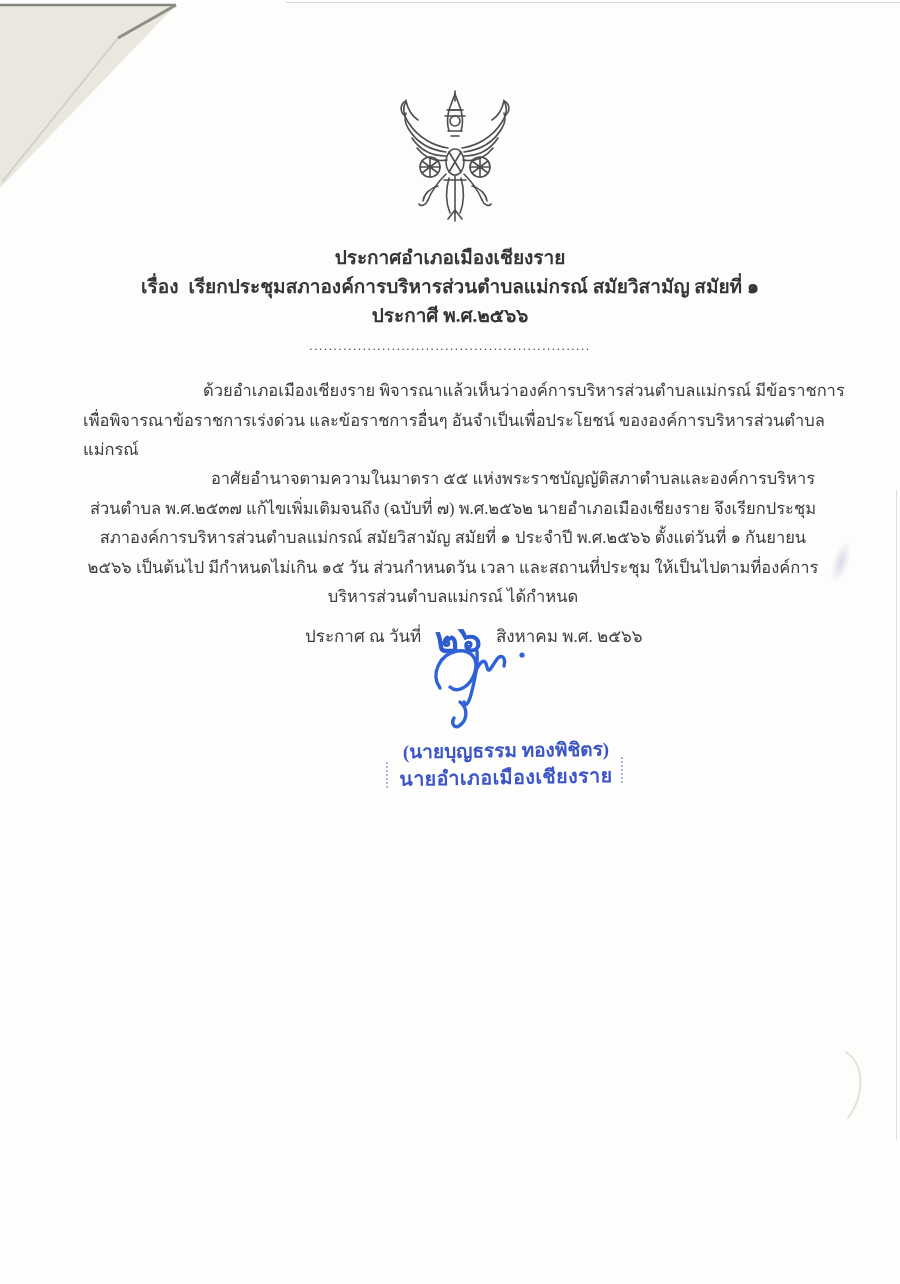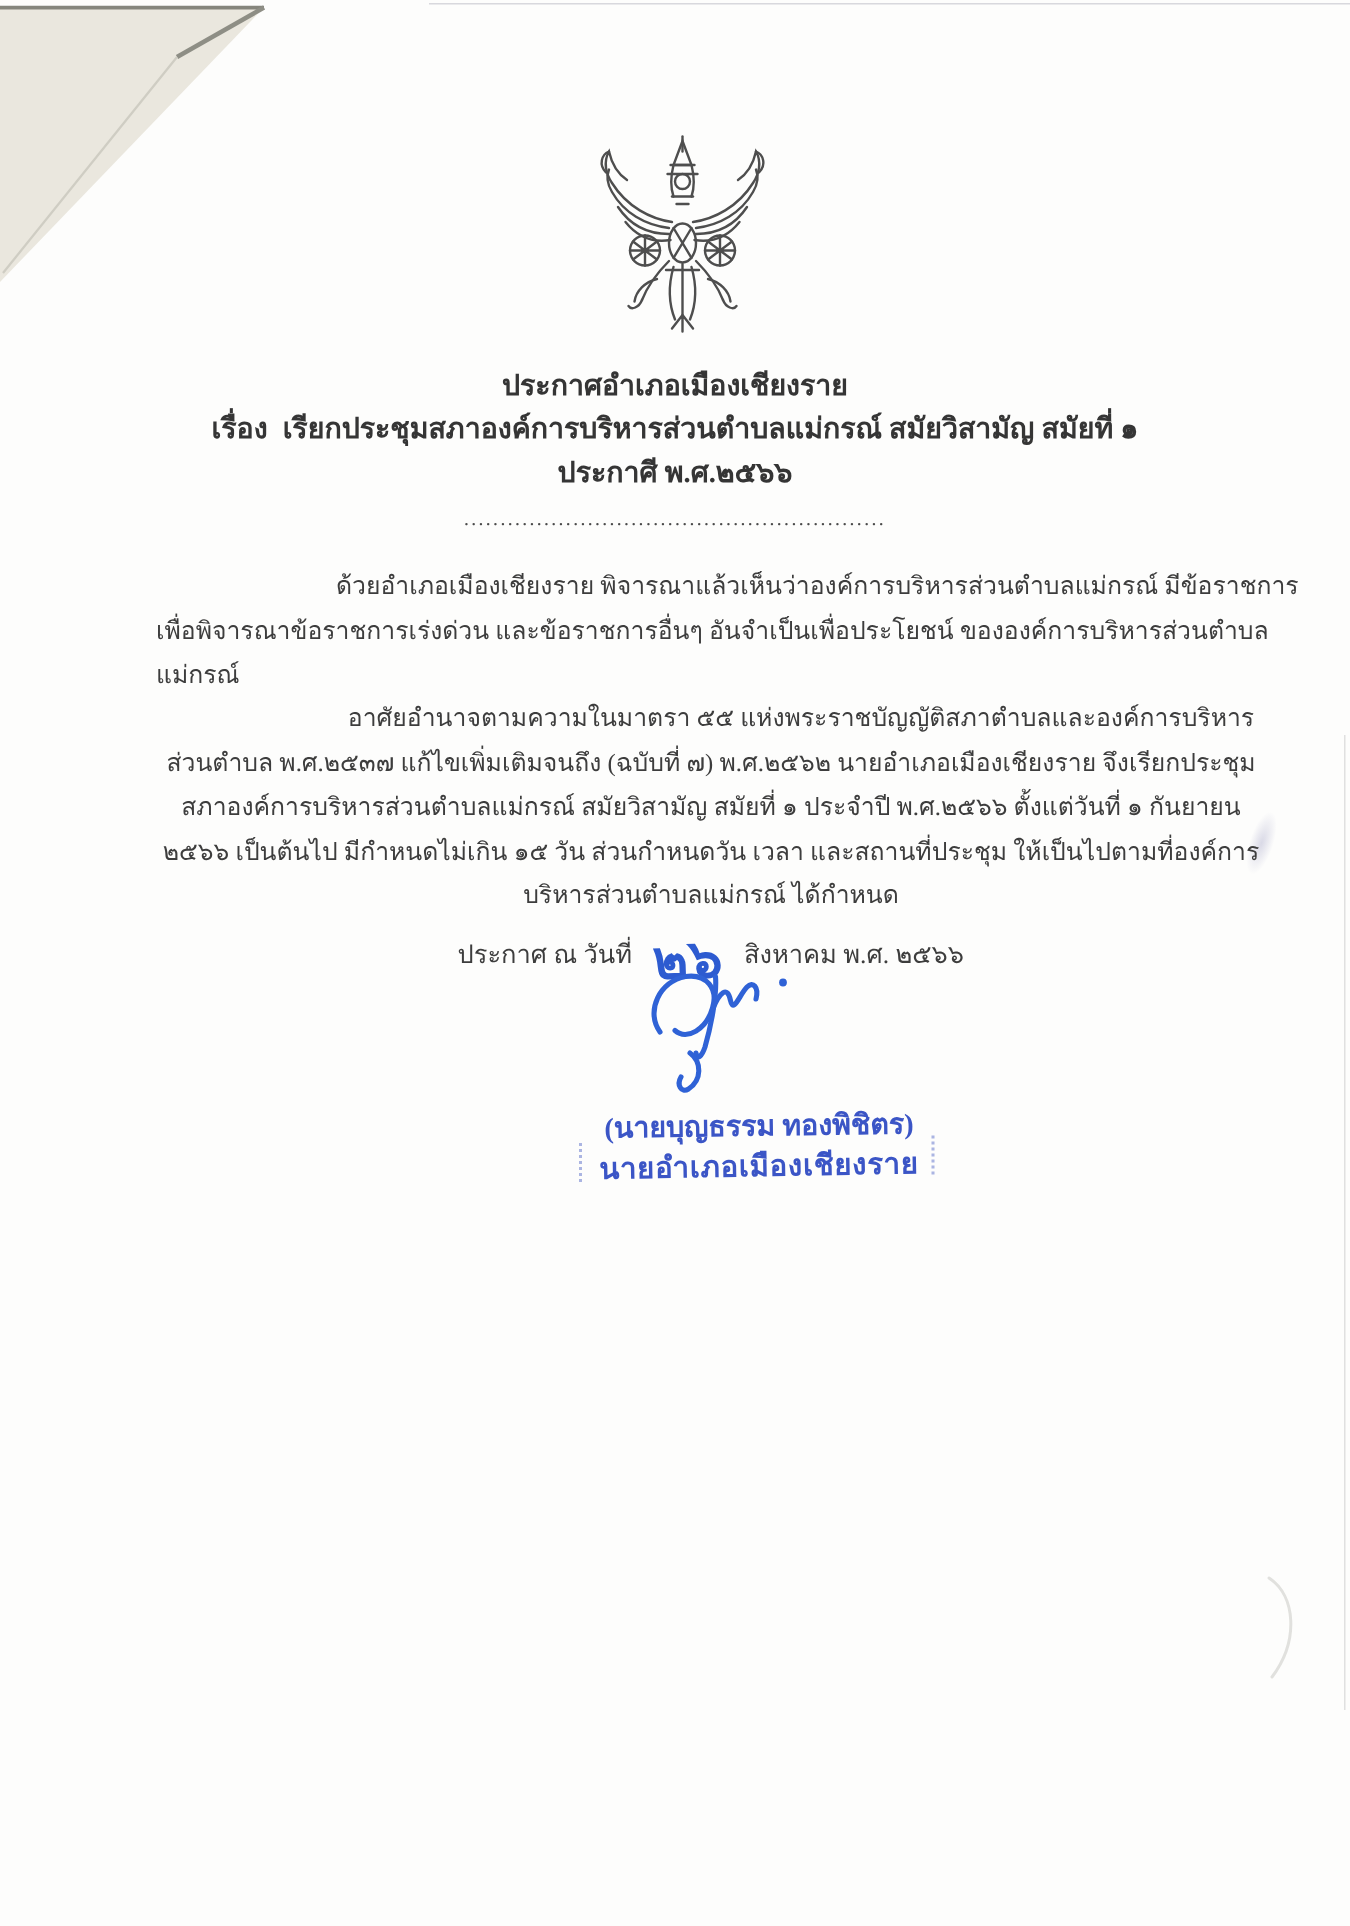--- a/index.html
+++ b/index.html
@@ -17,21 +17,21 @@
   .curl-mark{position:absolute;left:838px;top:1046px;}
   
   .emblem{position:absolute;left:394px;top:88px;}
   .emblem path,.emblem circle,.emblem ellipse{stroke:#4e4e4e;fill:none;stroke-width:1.6;stroke-linecap:round;}
   
   .title-block{position:absolute;left:0;top:243px;width:900px;text-align:center;color:#353535;}
   .t-line{font-size:19px;font-weight:700;line-height:29px;}
   .subject-row{display:flex;justify-content:center;align-items:baseline;gap:10px;font-size:19px;font-weight:700;line-height:29px;}
   .dots{font-size:13px;letter-spacing:1.6px;color:#4a4a4a;line-height:20px;margin-top:6px;white-space:nowrap;}
   
-  .para{position:absolute;left:104px;width:740px;font-size:16.5px;color:#3d3d3d;}
+  .para{position:absolute;left:83px;width:740px;font-size:16.5px;color:#3d3d3d;}
   .para .line{line-height:29.5px;white-space:nowrap;}
   .para .indent{padding-left:120px;}
   .para1{top:376px;}
   .para2{top:464px;text-align:center;}
   
   .dateline{position:absolute;left:305px;top:622px;display:flex;align-items:flex-start;gap:14px;font-size:17px;color:#3d3d3d;}
   .hand-day{font-size:36px;font-weight:700;color:#2d5bd0;transform:rotate(-2deg);position:relative;top:3px;line-height:30px;}
   
   .signature{position:absolute;left:420px;top:642px;}
   .signature path{stroke:#2f62d6;fill:none;stroke-width:3.4;stroke-linecap:round;stroke-linejoin:round;}

